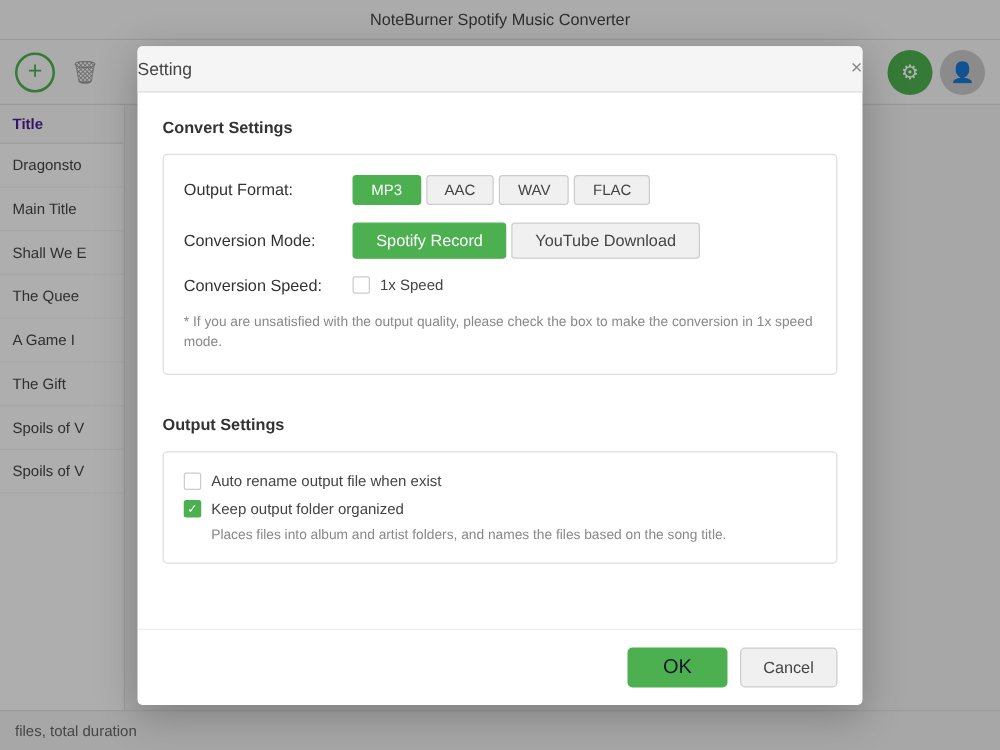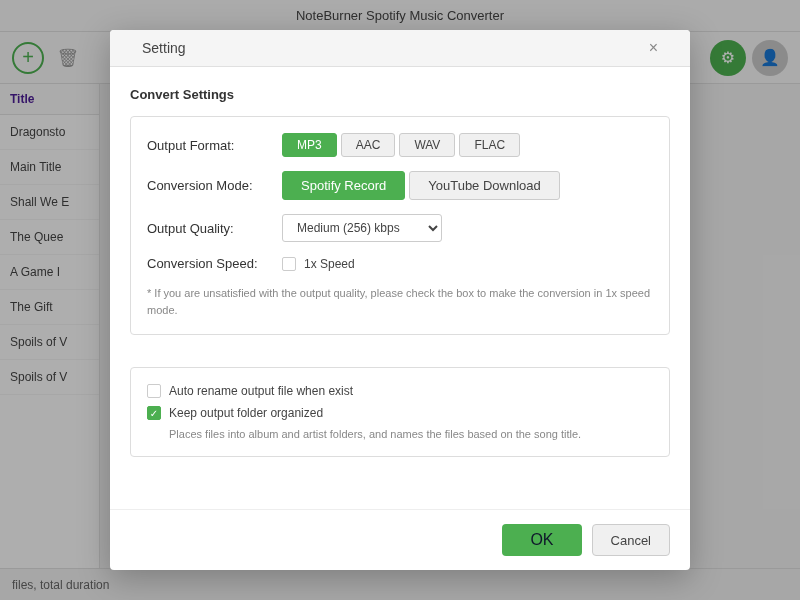--- a/index.html
+++ b/index.html
@@ -170,21 +170,21 @@
     .dialog {
       background: white;
       border-radius: 4px;
       width: 580px;
       box-shadow: 0 8px 32px rgba(0,0,0,0.25);
       overflow: hidden;
     }
 
     .dialog-title-bar {
       background: #f5f5f5;
-      padding: 10px 32px;
+      padding: 10px 0;
       display: flex;
       align-items: center;
       justify-content: space-between;
       border-bottom: 1px solid #e0e0e0;
     }
 
     .dialog-title-bar span {
       font-size: 14px;
       color: #444;
       font-weight: 500;
@@ -455,40 +455,33 @@
         </div>
 
         <div class="setting-row">
           <div class="setting-label">Conversion Mode:</div>
           <div class="btn-group">
             <button class="mode-btn active">Spotify Record</button>
             <button class="mode-btn">YouTube Download</button>
           </div>
         </div>
 
-        <div class="setting-row">
-          <div class="setting-label">Output Quality:</div>
-          <select class="quality-select">
-            <option>Low (128) kbps</option>
-            <option selected="">Medium (256) kbps</option>
-            <option>High (320) kbps</option>
-          </select>
-        </div>
 
         <div class="setting-row">
           <div class="setting-label">Conversion Speed:</div>
           <div class="checkbox-row">
             <div class="custom-checkbox"></div>
             <span>1x Speed</span>
           </div>
         </div>
 
         <div class="hint-text">* If you are unsatisfied with the output quality, please check the box to make the conversion in 1x speed mode.</div>
       </div>
 
+      <div class="section-title">Output Settings</div>
       <div class="section-box">
 
 
         <div class="output-option-row">
           <div class="custom-checkbox"></div>
           <span>Auto rename output file when exist</span>
         </div>
 
         <div class="output-option-row">
           <div class="custom-checkbox checked">✓</div>

